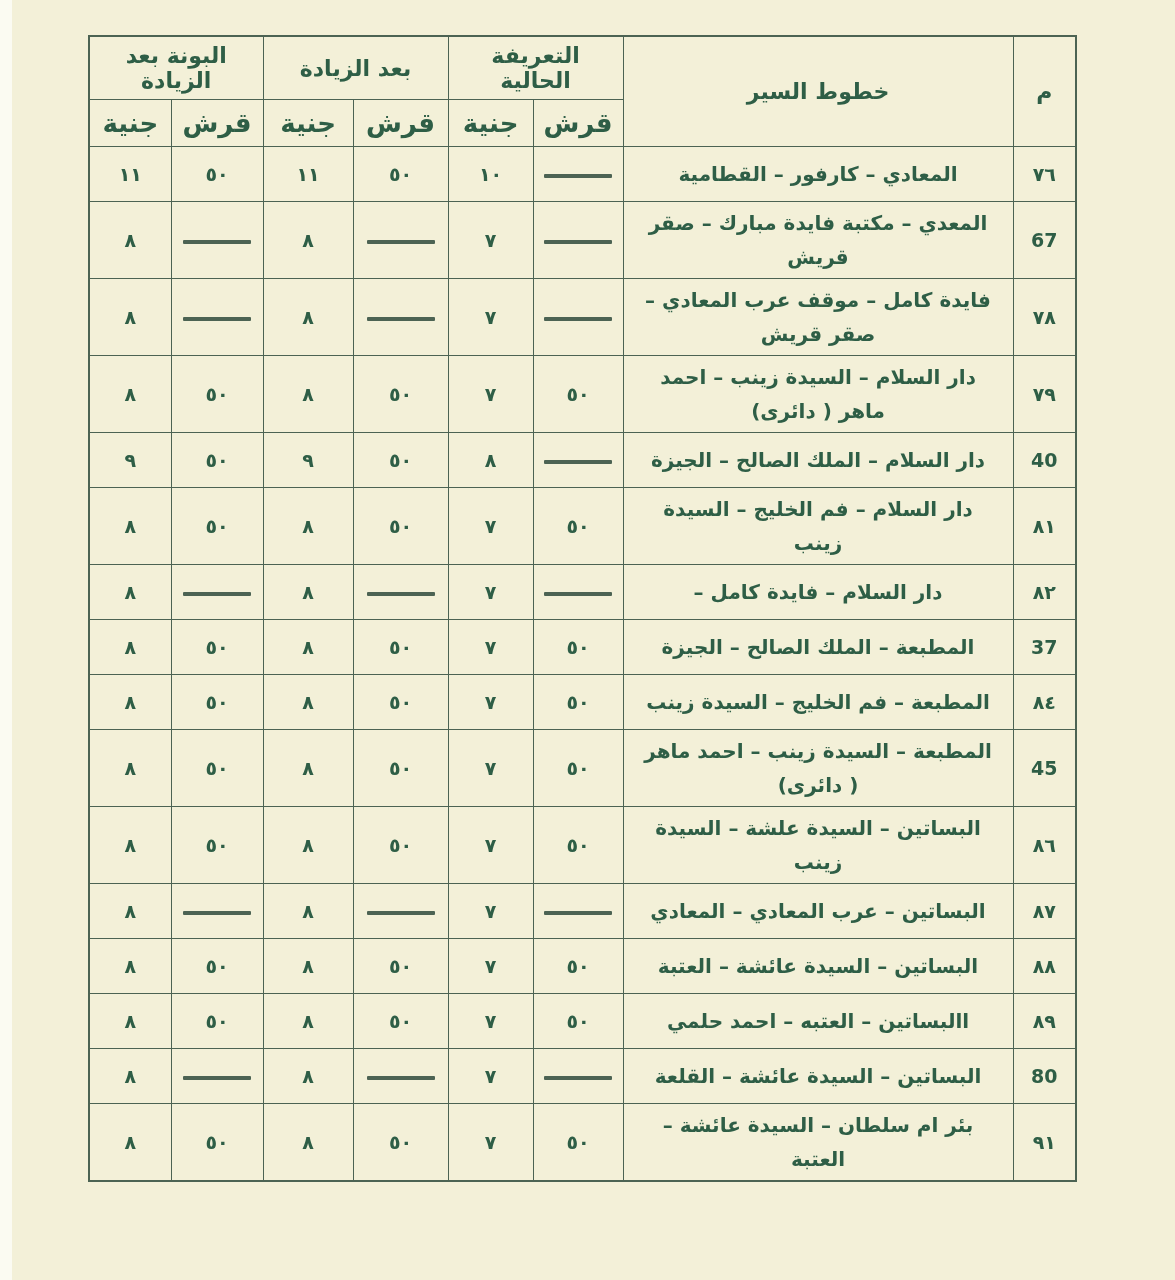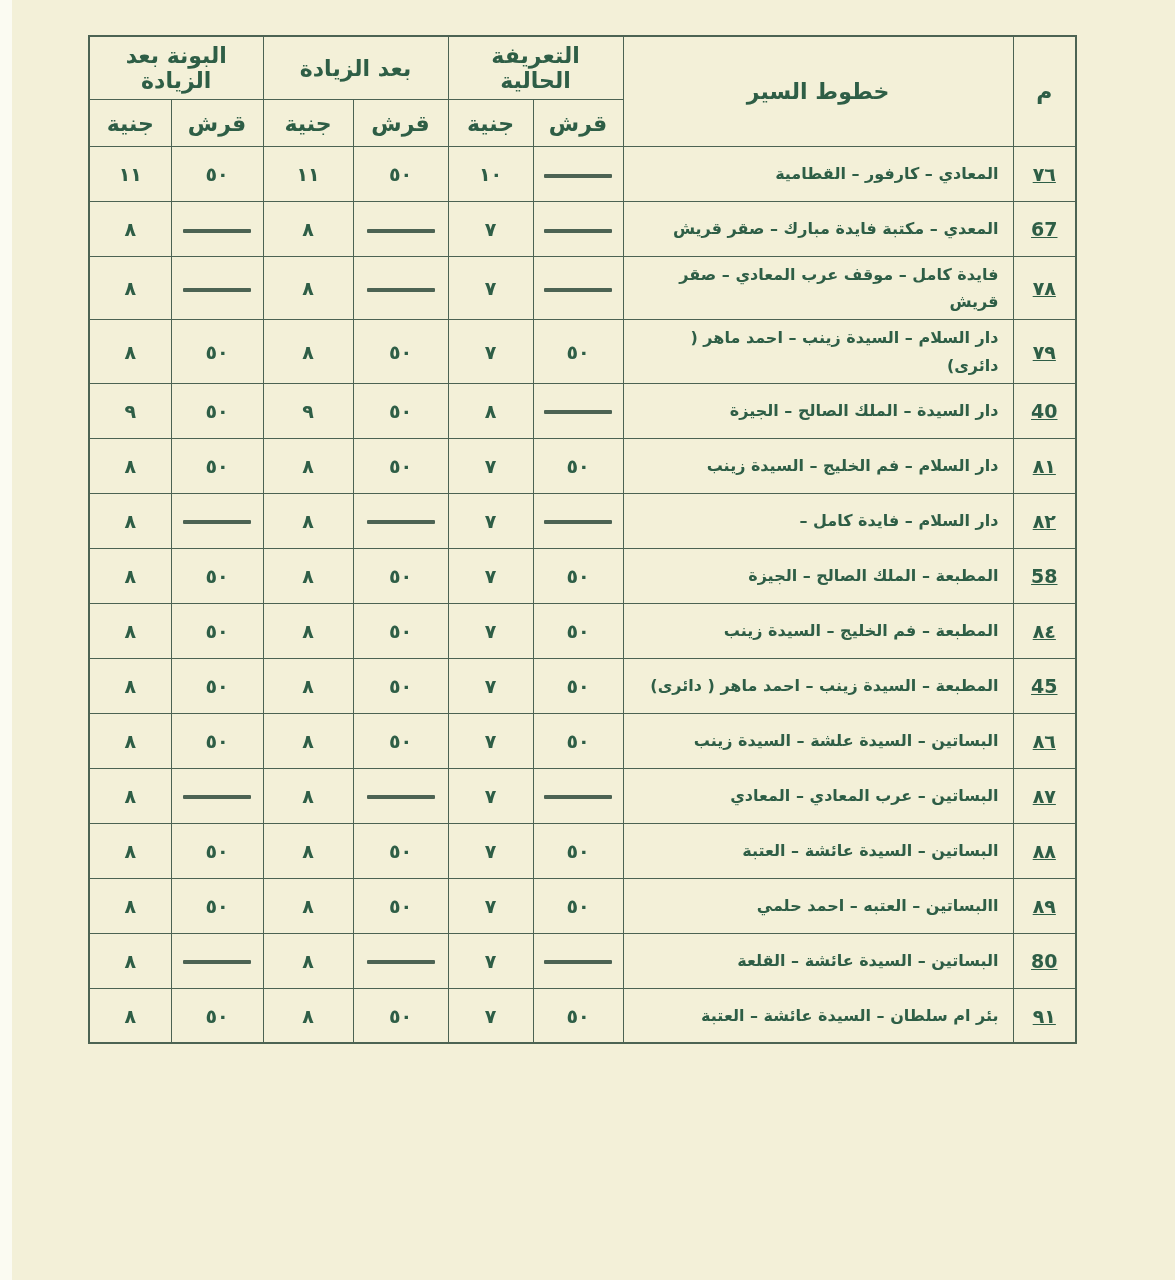--- a/index.html
+++ b/index.html
@@ -20,23 +20,23 @@
     border:2.5px solid #4c6353;
   }
   .fare-table th,.fare-table td{
     border:1.6px solid #4c6353;
     text-align:center;vertical-align:middle;
     font-weight:bold;
     padding:2px 6px;
     overflow:hidden;
   }
   thead tr.group-row th{height:58px;font-size:22px;}
-  thead tr.sub-row th{height:42px;font-size:22px;}
-  td.c-serial{font-size:19px;text-decoration:underline;}
-  td.c-route{font-size:16px;padding:4px 14px;line-height:1.7;text-align:right;}
+  thead tr.sub-row th{height:42px;font-size:26px;}
+  td.c-serial{font-size:19px;}
+  td.c-route{font-size:20px;padding:4px 14px;line-height:1.7;}
   td.c-num{font-size:19px;}
   tbody tr{height:55px;}
   .dash{
     display:inline-block;width:68px;height:4px;
     background:#4c6353;border-radius:1px;vertical-align:middle;
   }
 </style>
 </head>
 <body>
 
@@ -110,21 +110,21 @@
     <td class="c-num">٥٠</td>
     <td class="c-num">٧</td>
     <td class="c-num">٥٠</td>
     <td class="c-num">٨</td>
     <td class="c-num">٥٠</td>
     <td class="c-num">٨</td>
   </tr>
 
   <tr>
     <td class="c-serial">40</td>
-    <td class="c-route">دار السيدة – الملك الصالح – الجيزة</td>
+    <td class="c-route">دار السلام – الملك الصالح – الجيزة</td>
     <td class="c-num"><span class="dash"></span></td>
     <td class="c-num">٨</td>
     <td class="c-num">٥٠</td>
     <td class="c-num">٩</td>
     <td class="c-num">٥٠</td>
     <td class="c-num">٩</td>
   </tr>
 
   <tr>
     <td class="c-serial">٨١</td>
@@ -142,21 +142,21 @@
     <td class="c-route">دار السلام – فايدة كامل –</td>
     <td class="c-num"><span class="dash"></span></td>
     <td class="c-num">٧</td>
     <td class="c-num"><span class="dash"></span></td>
     <td class="c-num">٨</td>
     <td class="c-num"><span class="dash"></span></td>
     <td class="c-num">٨</td>
   </tr>
 
   <tr>
-    <td class="c-serial">58</td>
+    <td class="c-serial">37</td>
     <td class="c-route">المطبعة – الملك الصالح – الجيزة</td>
     <td class="c-num">٥٠</td>
     <td class="c-num">٧</td>
     <td class="c-num">٥٠</td>
     <td class="c-num">٨</td>
     <td class="c-num">٥٠</td>
     <td class="c-num">٨</td>
   </tr>
 
   <tr>

